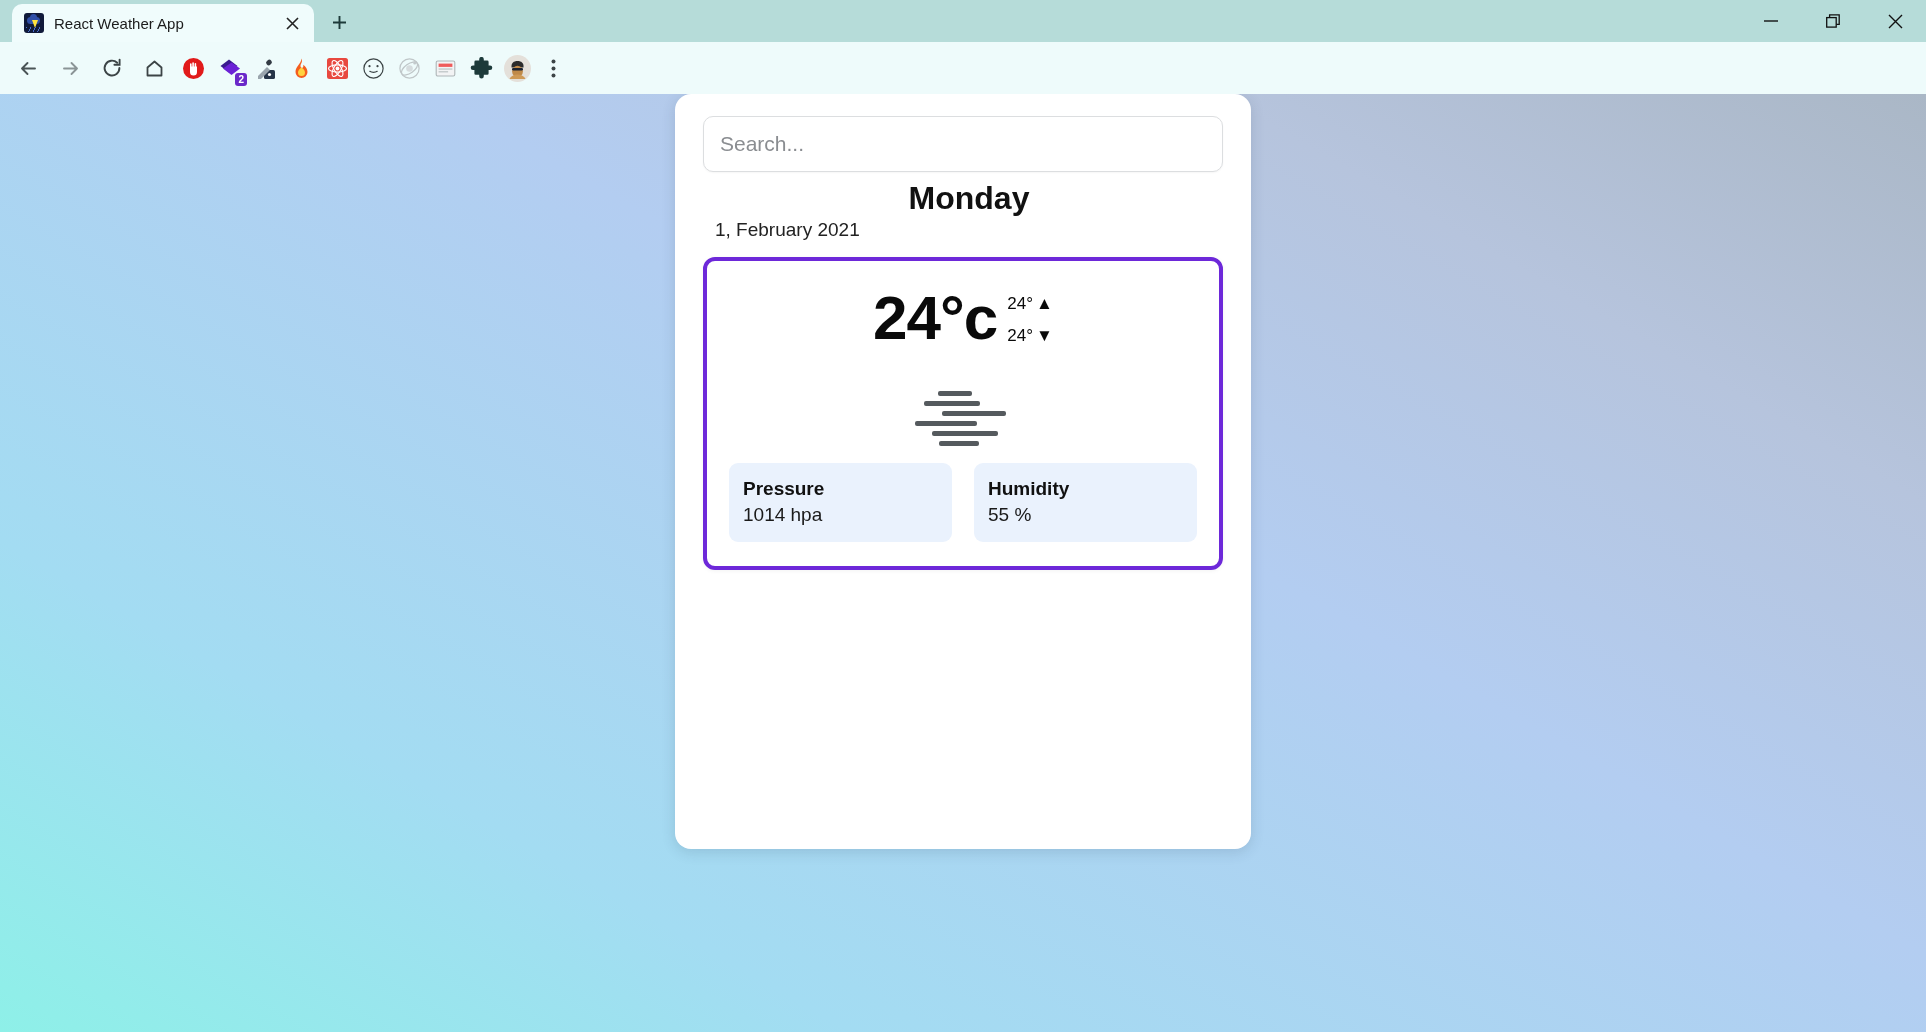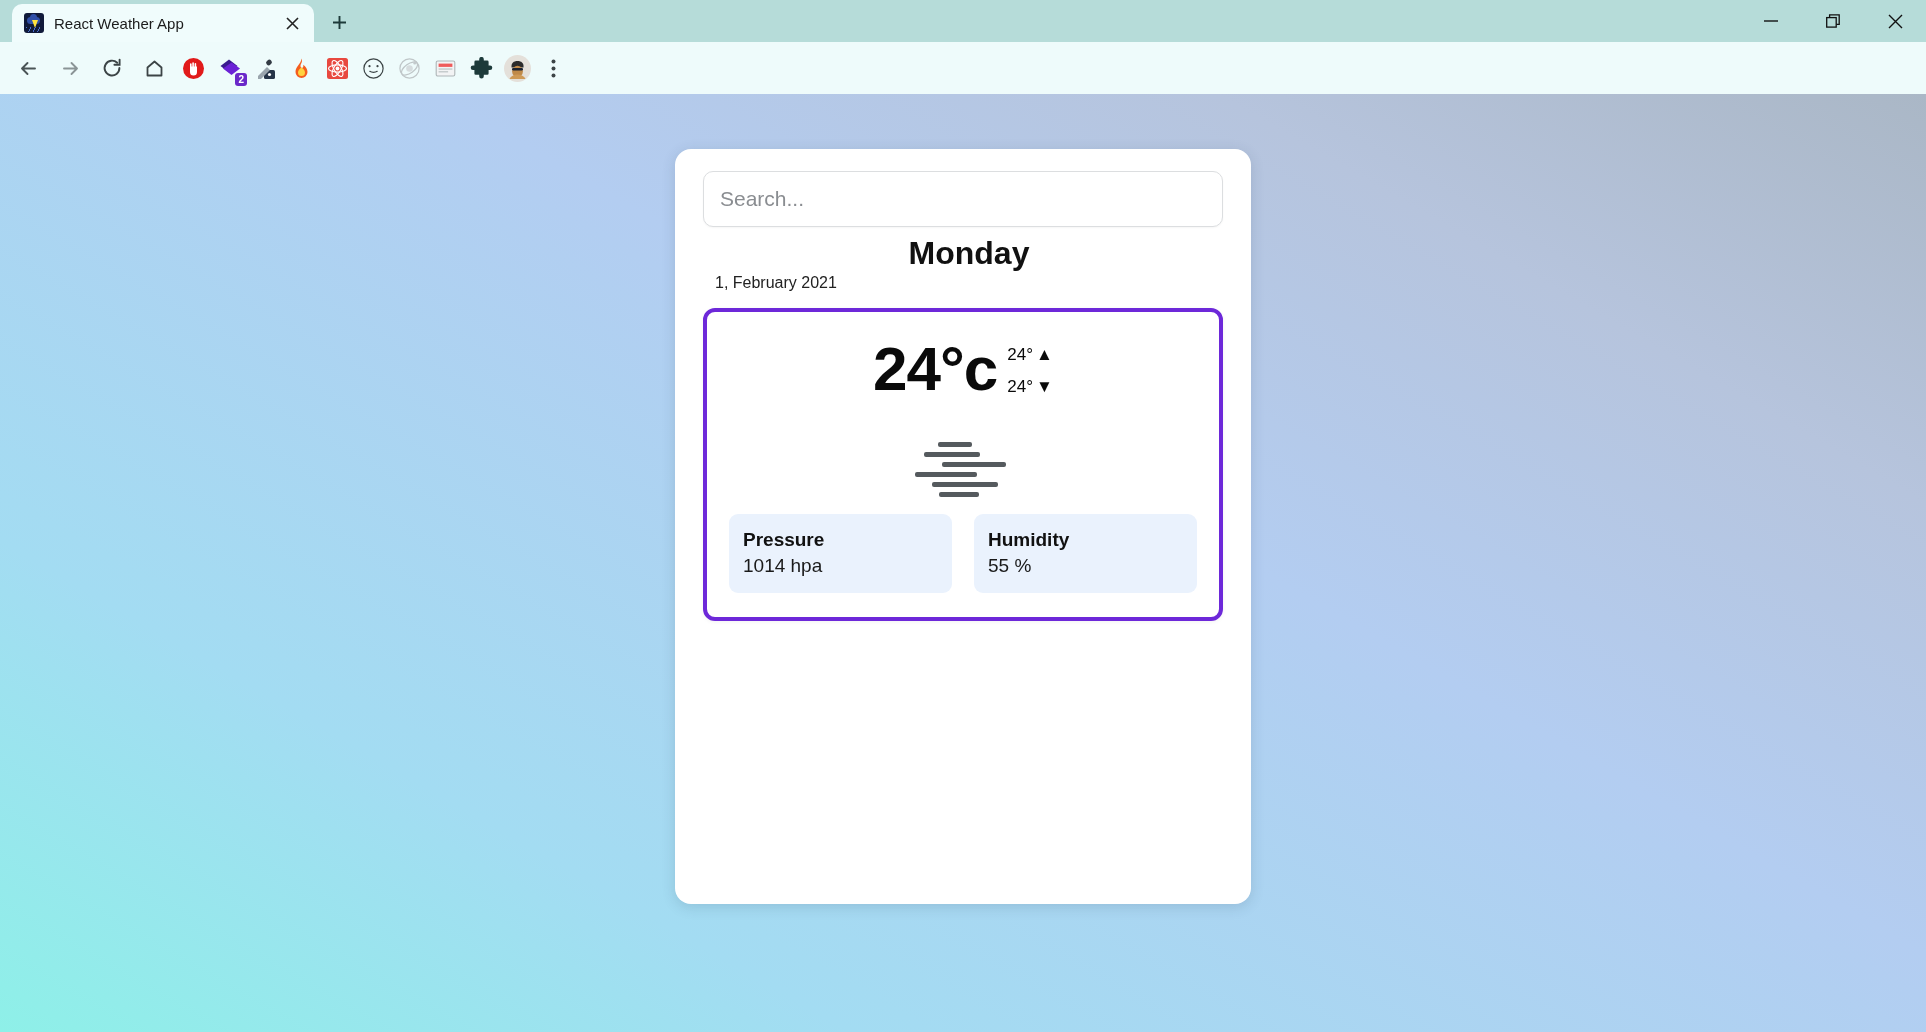--- a/index.html
+++ b/index.html
@@ -82,21 +82,21 @@
   }
 
   
   .viewport {
     flex:1; position:relative; overflow:hidden;
     background:linear-gradient(30deg,#8ef0e8 0%,#a3dcf2 24%,#b3cdf1 58%,#b6c4dd 80%,#aab7c6 100%);
     display:flex; justify-content:center; align-items:flex-start;
   }
 
   .outer-card {
-    margin-top:55px; width:576px; min-height:755px;
+    width:576px; min-height:755px;
     background:#ffffff; border-radius:16px;
     box-shadow:0 3px 14px rgba(40,60,90,.16);
     padding:22px 28px 28px 28px;
   }
 
   .search-input {
     width:100%; height:56px; border:1px solid #dcdee0; border-radius:10px;
     background:#fff; font-family:"Liberation Sans", sans-serif;
     font-size:21px; color:#202124; padding:0 16px; outline:none;
     box-shadow:0 1px 2px rgba(0,0,0,.04);
@@ -112,21 +112,21 @@
     background:#ff0000; color:#fff; font-size:19px; font-weight:700;
     border-radius:7px; padding:2px 7px 3px 7px; line-height:1;
     margin-top:4px; margin-left:-2px; align-self:flex-start;
   }
 
   .day-name {
     font-size:32px; font-weight:700; color:#111; margin:8px 0 0 12px;
     line-height:1.15;
     text-align:center;
   }
-  .date-line { font-size:16px; color:#222; margin:2px 0 0 12px; }
+  .date-line { font-size:19px; color:#222; margin:2px 0 0 12px; }
 
   .inner-card {
     margin-top:16px; border:4px solid #6d28d9; border-radius:12px;
     background:#fff; padding:26px 22px 24px 22px;
     box-shadow:0 1px 4px rgba(0,0,0,.05);
   }
 
   .temp-row { display:flex; align-items:center; justify-content:center; gap:10px; }
   .temp-main { font-size:62px; font-weight:700; color:#0a0a0a; line-height:1; letter-spacing:-1px; }
   .temp-hilo { display:flex; flex-direction:column; gap:12px; padding-top:4px; }

